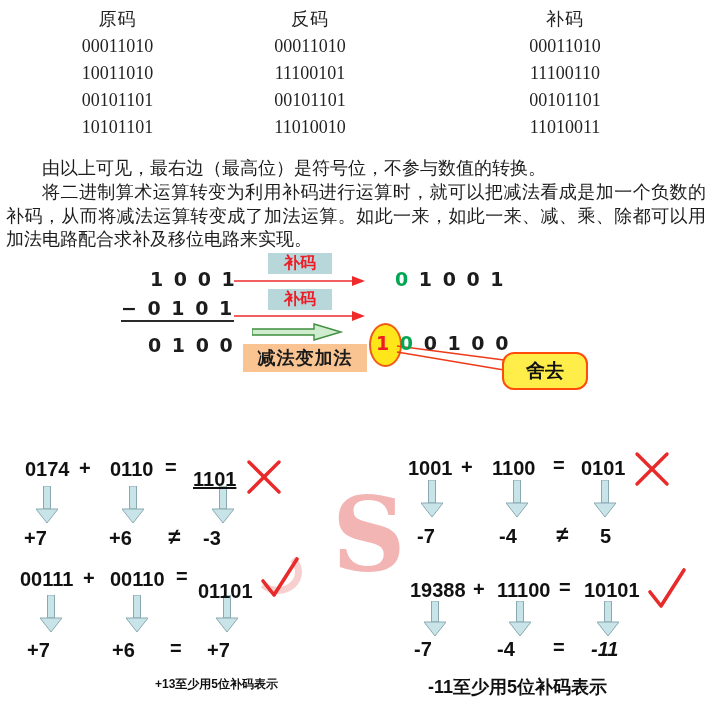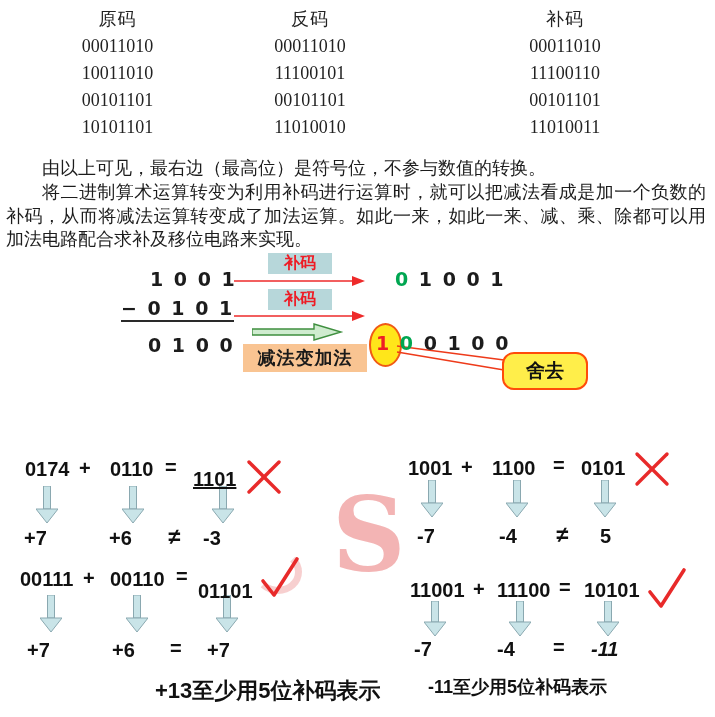--- a/index.html
+++ b/index.html
@@ -168,21 +168,21 @@
     <polygon points="0,23 11,37 22,23" fill="#c9e4e8" stroke="#8aa8b0"></polygon>
   </svg>
   <svg class="absvg" style="left:216px;top:595px;" width="22" height="38">
     <rect x="7.5" y="0" width="7" height="23" fill="#c9e4e8" stroke="#8aa8b0"></rect>
     <polygon points="0,23 11,37 22,23" fill="#c9e4e8" stroke="#8aa8b0"></polygon>
   </svg>
   <span class="tok" style="left:27px;top:639px;">+7</span>
   <span class="tok" style="left:112px;top:639px;">+6</span>
   <span class="tok" style="left:170px;top:637px;">=</span>
   <span class="tok" style="left:207px;top:639px;">+7</span>
-  <span class="cap" style="left:155px;top:676px;font-size:22px;">+13至少用5位补码表示</span>
+  <span class="cap" style="left:155px;top:676px;font-size:12px;">+13至少用5位补码表示</span>
 
   <span class="tok" style="left:408px;top:457px;">1001</span>
   <span class="tok" style="left:461px;top:456px;">+</span>
   <span class="tok" style="left:492px;top:457px;">1100</span>
   <span class="tok" style="left:553px;top:454px;">=</span>
   <span class="tok" style="left:581px;top:457px;">0101</span>
   <svg class="absvg" style="left:634px;top:451px;" width="36" height="36">
     <line x1="3" y1="3" x2="33" y2="33" stroke="#e82a2a" stroke-width="3.4" stroke-linecap="round"></line>
     <line x1="33" y1="3" x2="3" y2="33" stroke="#e82a2a" stroke-width="3.4" stroke-linecap="round"></line>
   </svg>
@@ -196,21 +196,21 @@
   </svg>
   <svg class="absvg" style="left:594px;top:480px;" width="22" height="38">
     <rect x="7.5" y="0" width="7" height="23" fill="#c9e4e8" stroke="#8aa8b0"></rect>
     <polygon points="0,23 11,37 22,23" fill="#c9e4e8" stroke="#8aa8b0"></polygon>
   </svg>
   <span class="tok" style="left:417px;top:525px;">-7</span>
   <span class="tok" style="left:499px;top:525px;">-4</span>
   <span class="tok rel" style="left:556px;top:522px;">≠</span>
   <span class="tok" style="left:600px;top:525px;">5</span>
 
-  <span class="tok" style="left:410px;top:579px;">11001</span>
+  <span class="tok" style="left:410px;top:579px;">19388</span>
   <span class="tok" style="left:473px;top:578px;">+</span>
   <span class="tok" style="left:497px;top:579px;">11100</span>
   <span class="tok" style="left:559px;top:576px;">=</span>
   <span class="tok" style="left:584px;top:579px;">10101</span>
   <svg class="absvg" style="left:646px;top:566px;" width="42" height="44">
     <polyline points="4,26 15,40 38,4" fill="none" stroke="#e82a2a" stroke-width="3.6" stroke-linecap="round" stroke-linejoin="round"></polyline>
   </svg>
   <svg class="absvg" style="left:424px;top:601px;" width="22" height="36">
     <rect x="7.5" y="0" width="7" height="21" fill="#c9e4e8" stroke="#8aa8b0"></rect>
     <polygon points="0,21 11,35 22,21" fill="#c9e4e8" stroke="#8aa8b0"></polygon>

